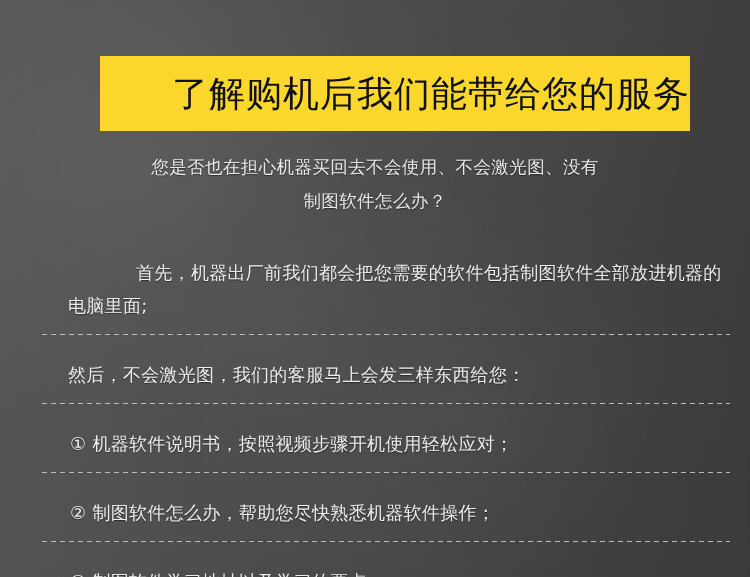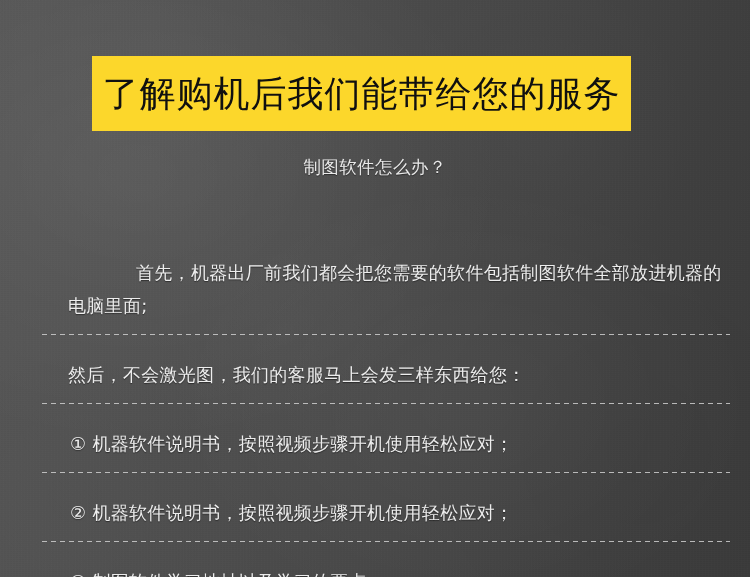--- a/index.html
+++ b/index.html
@@ -44,28 +44,28 @@
   #content {
     position: relative;
     z-index: 2;
     width: 750px;
     height: 577px;
   }
 
   
   .banner {
     position: absolute;
-    left: 92px;
+    left: 100px;
     top: 56px;
-    width: 539px;
+    width: 590px;
     height: 75px;
     background: #fcd72b;
     display: flex;
     align-items: center;
-    justify-content: center;
+    justify-content: flex-end;
   }
   .banner-title {
     color: #101010;
     font-size: 36px;
     line-height: 1;
     letter-spacing: 1px;
     white-space: nowrap;
     font-weight: 400;
   }
 
@@ -131,20 +131,21 @@
 <div id="page">
   <div id="texture"></div>
 
   <div id="content">
 
     <div class="banner">
       <span class="banner-title">了解购机后我们能带给您的服务</span>
     </div>
 
     <div class="subtitle">
+      <span class="subtitle-line">您是否也在担心机器买回去不会使用、不会激光图、没有</span>
       <span class="subtitle-line">制图软件怎么办？</span>
     </div>
 
     <div class="body-list">
 
       <div class="body-block">
         <span class="body-text">首先，机器出厂前我们都会把您需要的软件包括制图软件全部放进机器的电脑里面;</span>
       </div>
       <div class="gap-before-divider"></div>
       <div class="divider"></div>
@@ -158,21 +159,21 @@
       <div class="gap-after-divider"></div>
 
       <div class="body-block">
         <span class="body-text numbered">① 机器软件说明书，按照视频步骤开机使用轻松应对；</span>
       </div>
       <div class="gap-before-divider"></div>
       <div class="divider"></div>
       <div class="gap-after-divider"></div>
 
       <div class="body-block">
-        <span class="body-text numbered">② 机器软件说明书，按照视频步骤开机使用轻松应对；</span>
+        <span class="body-text numbered">② 制图软件怎么办，帮助您尽快熟悉机器软件操作；</span>
       </div>
       <div class="gap-before-divider"></div>
       <div class="divider"></div>
       <div class="gap-after-divider"></div>
 
       <div class="body-block">
         <span class="body-text numbered">③ 制图软件学习地址以及学习的要点。</span>
       </div>
 
     </div>

